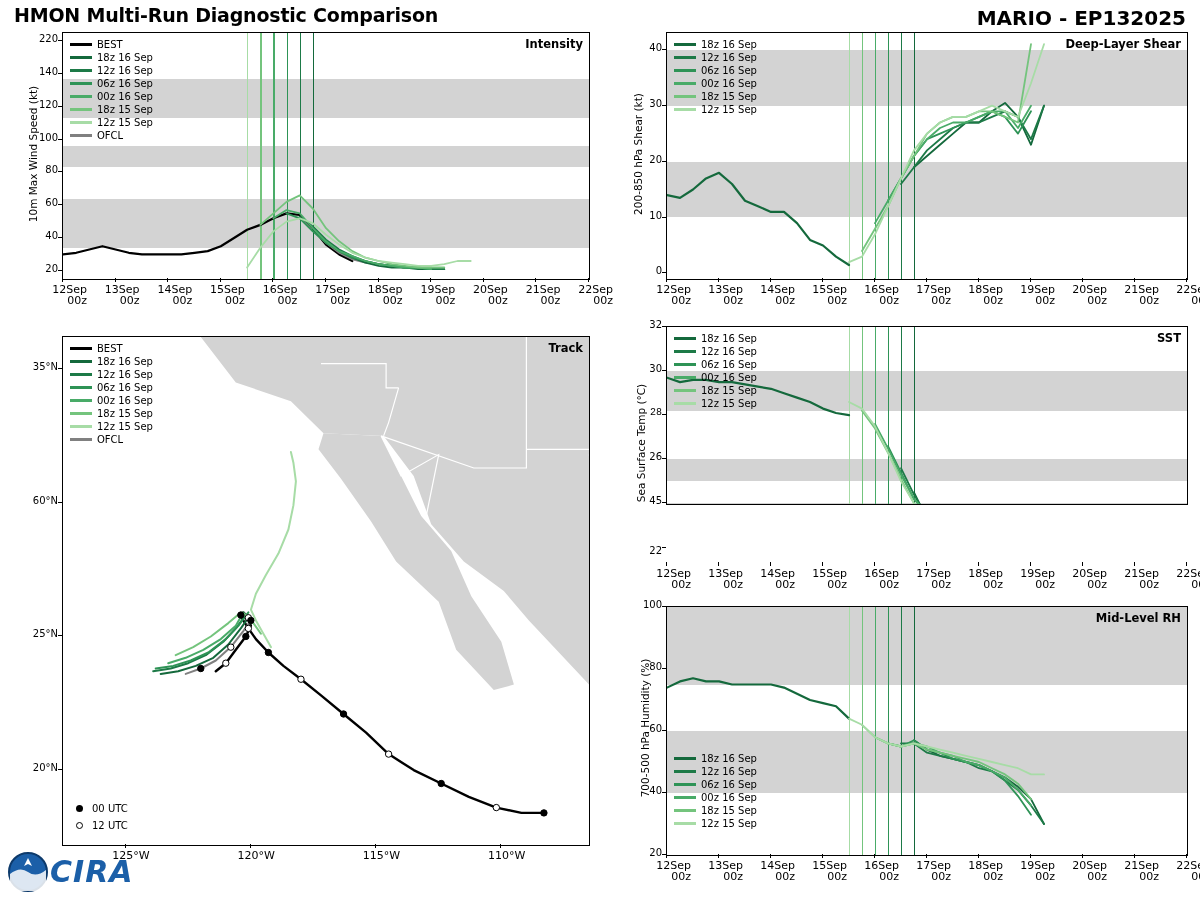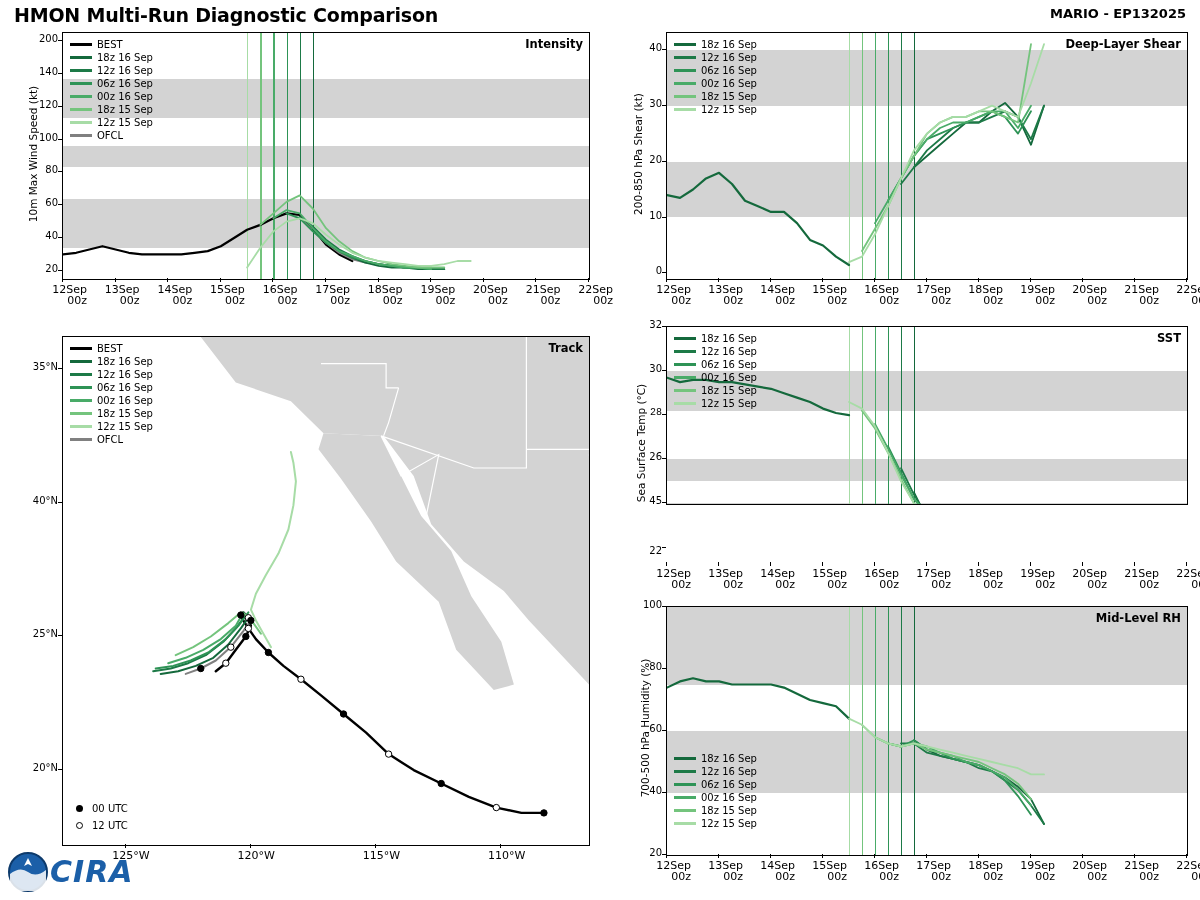--- a/index.html
+++ b/index.html
@@ -20,21 +20,21 @@
     left: 14px;
     font-size: 19px;
     font-weight: bold;
     color: #000;
     letter-spacing: -0.2px;
   }
   .page-subtitle {
     position: absolute;
     top: 6px;
     right: 14px;
-    font-size: 13px;
+    font-size: 20px;
     font-weight: bold;
     color: #000;
   }
   .panel {
     position: absolute;
     box-sizing: border-box;
   }
   .plot {
     position: absolute;
     border: 1px solid #000;
@@ -217,21 +217,21 @@
       <div class="ytick" style="left:28px;top:169.2px;width:30px;">60</div>
       <div class="ytickmark" style="left:58px;top:176.2px;"></div>
       <div class="ytick" style="left:28px;top:136.39999999999998px;width:30px;">80</div>
       <div class="ytickmark" style="left:58px;top:143.39999999999998px;"></div>
       <div class="ytick" style="left:28px;top:103.6px;width:30px;">100</div>
       <div class="ytickmark" style="left:58px;top:110.6px;"></div>
       <div class="ytick" style="left:28px;top:70.80000000000001px;width:30px;">120</div>
       <div class="ytickmark" style="left:58px;top:77.80000000000001px;"></div>
       <div class="ytick" style="left:28px;top:38px;width:30px;">140</div>
       <div class="ytickmark" style="left:58px;top:45px;"></div>
-      <div class="ytick" style="left:28px;top:5.199999999999989px;width:30px;">200</div>
+      <div class="ytick" style="left:28px;top:5.199999999999989px;width:30px;">220</div>
       <div class="ytickmark" style="left:58px;top:12.199999999999989px;"></div>
       <div class="xtickmark" style="left:62px;top:250px;"></div>
       <div class="xtick" style="left:37px;top:256px;width:50px;">12Sep<br>00z</div>
       <div class="xtickmark" style="left:114.6px;top:250px;"></div>
       <div class="xtick" style="left:89.6px;top:256px;width:50px;">13Sep<br>00z</div>
       <div class="xtickmark" style="left:167.2px;top:250px;"></div>
       <div class="xtick" style="left:142.2px;top:256px;width:50px;">14Sep<br>00z</div>
       <div class="xtickmark" style="left:219.79999999999998px;top:250px;"></div>
       <div class="xtick" style="left:194.79999999999998px;top:256px;width:50px;">15Sep<br>00z</div>
       <div class="xtickmark" style="left:272.4px;top:250px;"></div>
@@ -331,21 +331,21 @@
       <div class="xtick" style="left:224.85714285714286px;top:518px;width:50px;">120°W</div>
       <div class="xtickmark" style="left:375.0952380952381px;top:512px;"></div>
       <div class="xtick" style="left:350.0952380952381px;top:518px;width:50px;">115°W</div>
       <div class="xtickmark" style="left:500.33333333333337px;top:512px;"></div>
       <div class="xtick" style="left:475.33333333333337px;top:518px;width:50px;">110°W</div>
       <div class="ytickmark" style="left:58px;top:437.13684210526316px;"></div>
       <div class="ytick" style="left:18px;top:430.13684210526316px;width:40px;">20°N</div>
       <div class="ytickmark" style="left:58px;top:303.4526315789474px;"></div>
       <div class="ytick" style="left:18px;top:296.4526315789474px;width:40px;">25°N</div>
       <div class="ytickmark" style="left:58px;top:169.76842105263165px;"></div>
-      <div class="ytick" style="left:18px;top:162.76842105263165px;width:40px;">40°N</div>
+      <div class="ytick" style="left:18px;top:162.76842105263165px;width:40px;">60°N</div>
       <div class="ytickmark" style="left:58px;top:36.084210526315815px;"></div>
       <div class="ytick" style="left:18px;top:29.084210526315815px;width:40px;">35°N</div>
     </div>
   <div class="legend" style="left:70px;top:10px;">
       <div class="legend-row">
         <span class="legend-swatch" style="background:#000000;"></span>
         <span class="legend-label">BEST</span>
       </div>
       <div class="legend-row">
         <span class="legend-swatch" style="background:#14693c;"></span>

